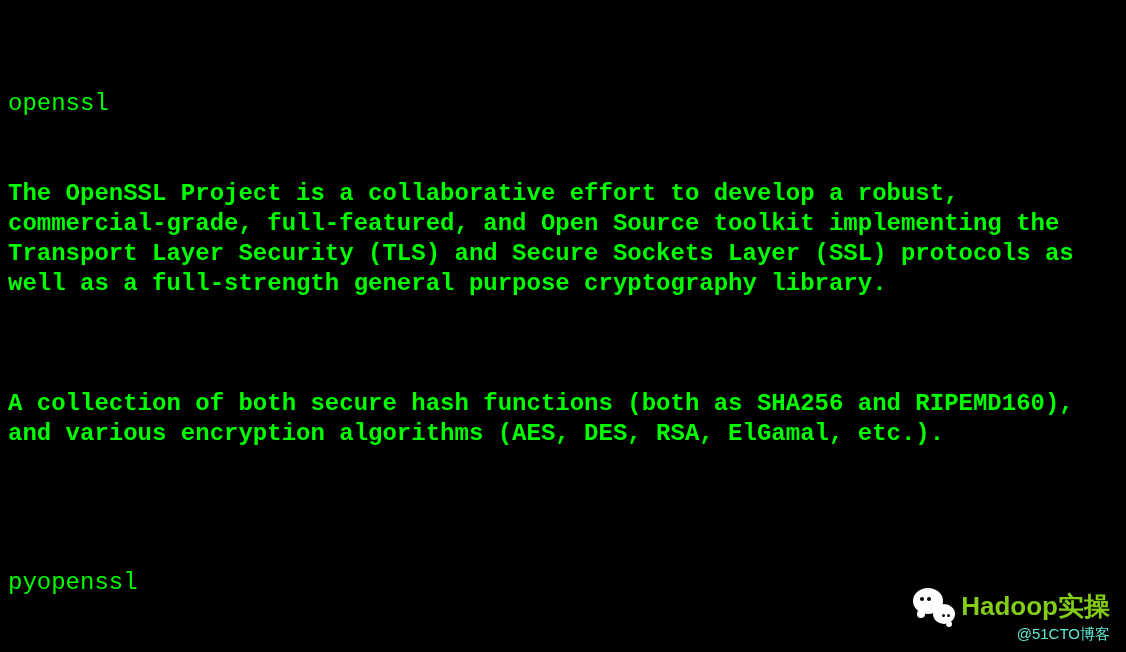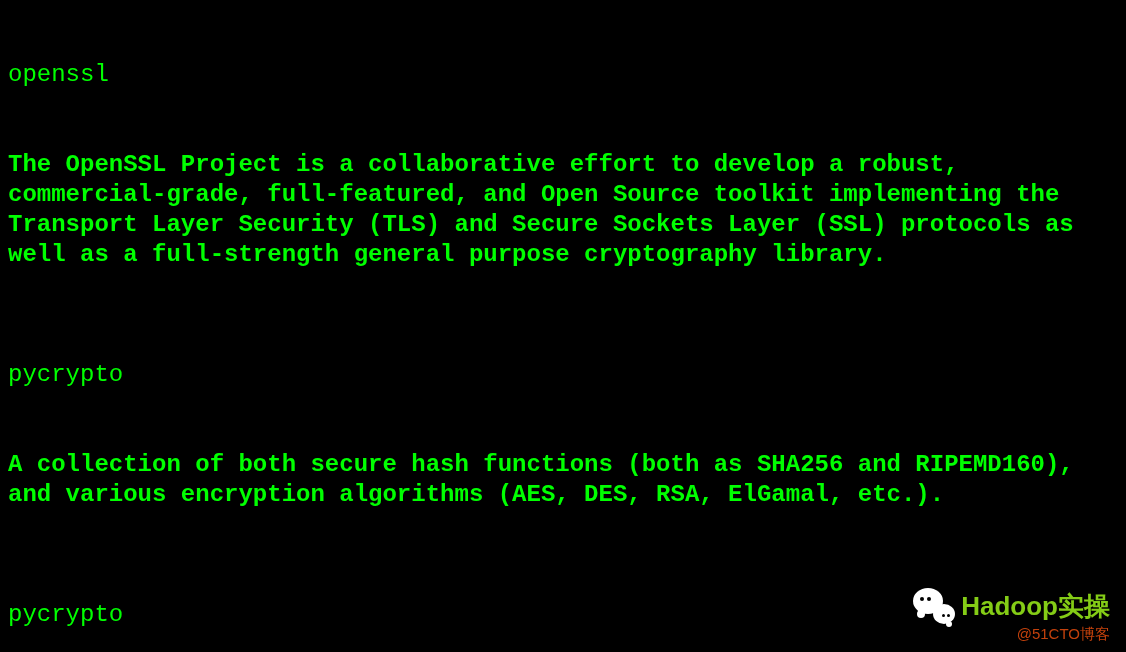--- a/index.html
+++ b/index.html
@@ -19,20 +19,21 @@
       overflow: hidden;
       position: relative;
       font-weight: 500;
     }
     .terminal {
       white-space: pre-wrap;
       word-break: break-word;
     }
     .section-title {
       display: block;
+      margin-top: 29px;
     }
     .section-desc {
       display: block;
       margin-bottom: 30px;
       font-weight: bold;
     }
     .watermark {
       position: absolute;
       bottom: 28px;
       right: 16px;
@@ -110,34 +111,33 @@
     .dot2 {
       width: 3px;
       height: 3px;
       background: #000;
       border-radius: 50%;
     }
     .copyright {
       position: absolute;
       bottom: 8px;
       right: 16px;
-      color: #c2410c;
+      color: #5eead4;
       font-family: Arial, sans-serif;
       font-size: 15px;
     }
   </style>
 </head>
 <body>
 
 <div class="terminal">
   <span class="section-title">openssl</span>
   <span class="section-desc">The OpenSSL Project is a collaborative effort to develop a robust, commercial-grade, full-featured, and Open Source toolkit implementing the Transport Layer Security (TLS) and Secure Sockets Layer (SSL) protocols as well as a full-strength general purpose cryptography library.</span>
-  <span class="section-title">pycrypto</span>
   <span class="section-desc">A collection of both secure hash functions (both as SHA256 and RIPEMD160), and various encryption algorithms (AES, DES, RSA, ElGamal, etc.).</span>
-  <span class="section-title">pycrypto</span>
+  <span class="section-title">pyopenssl</span>
   
   
   
   
   
   
   
 </div>
 
 <div class="watermark">

